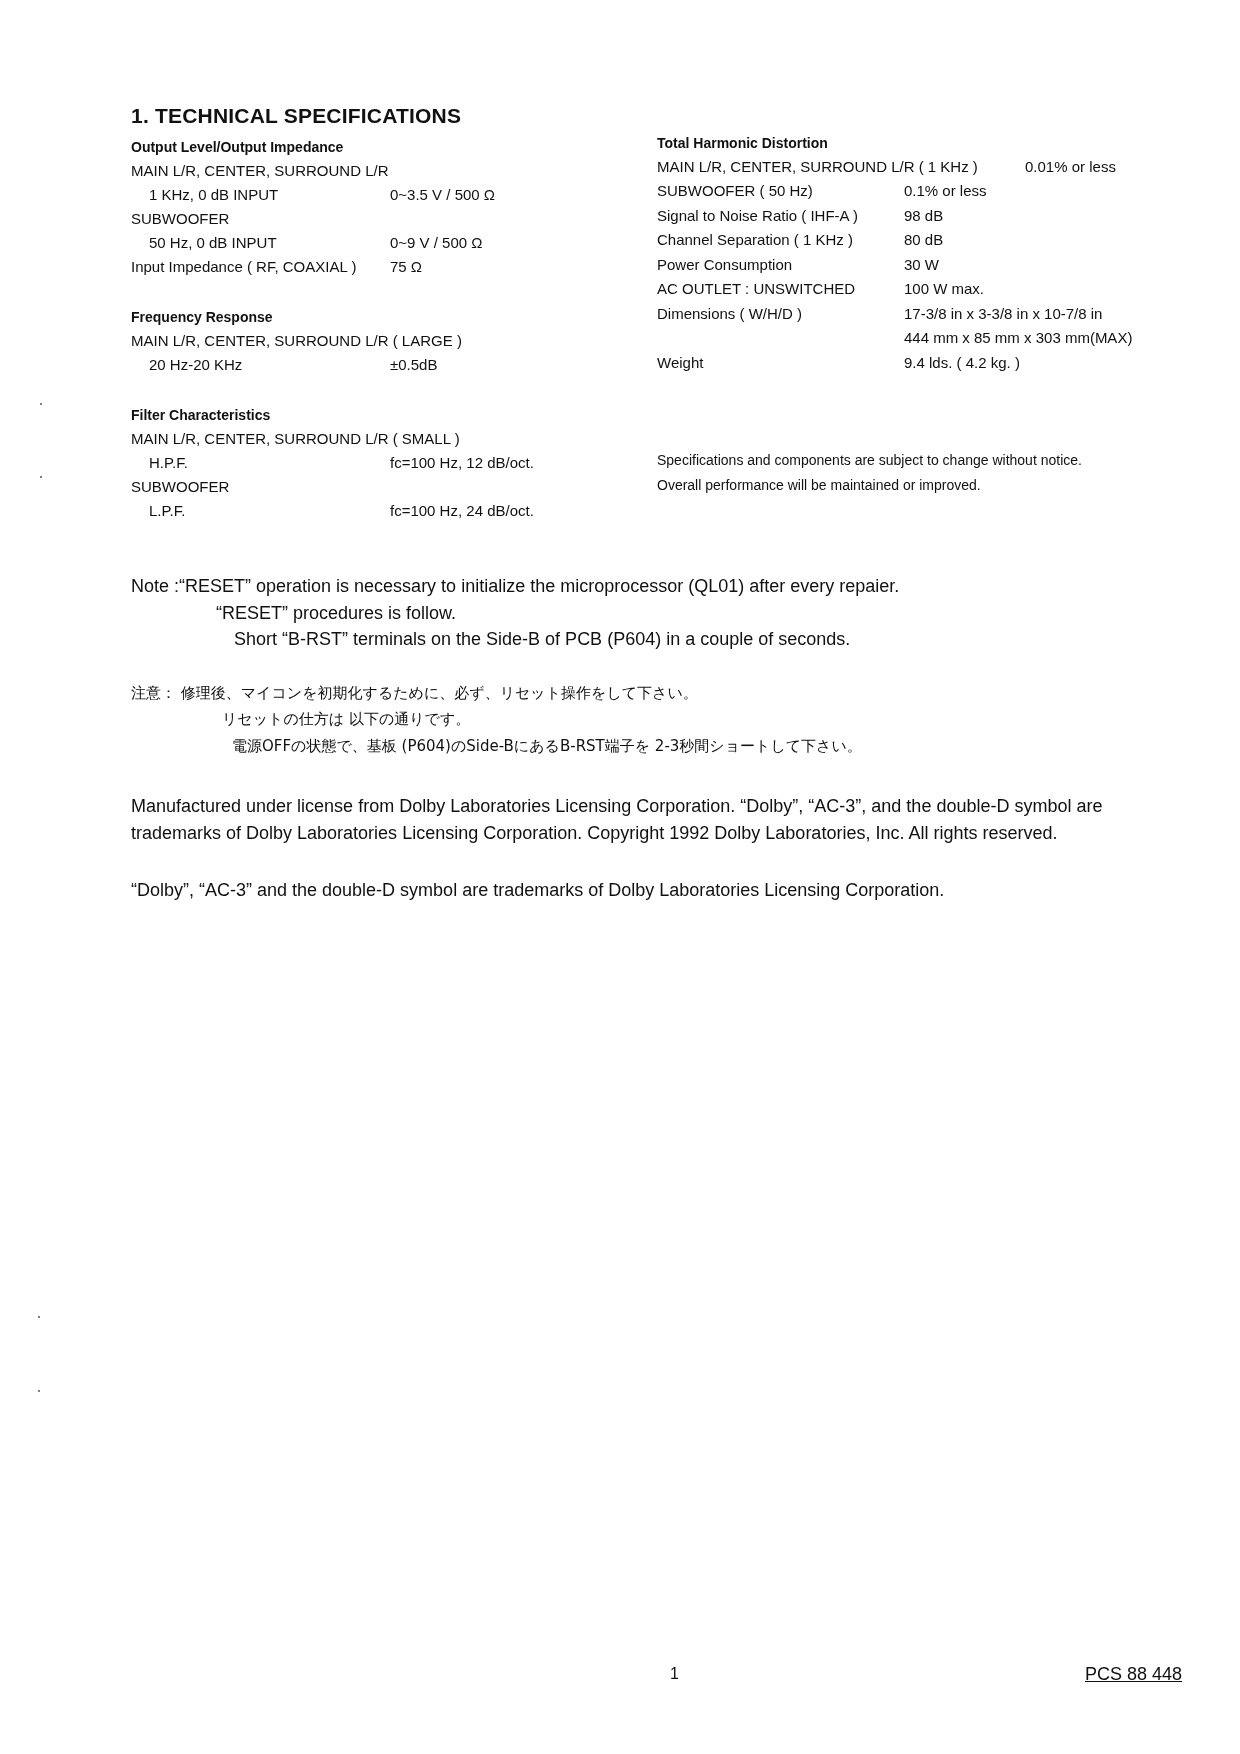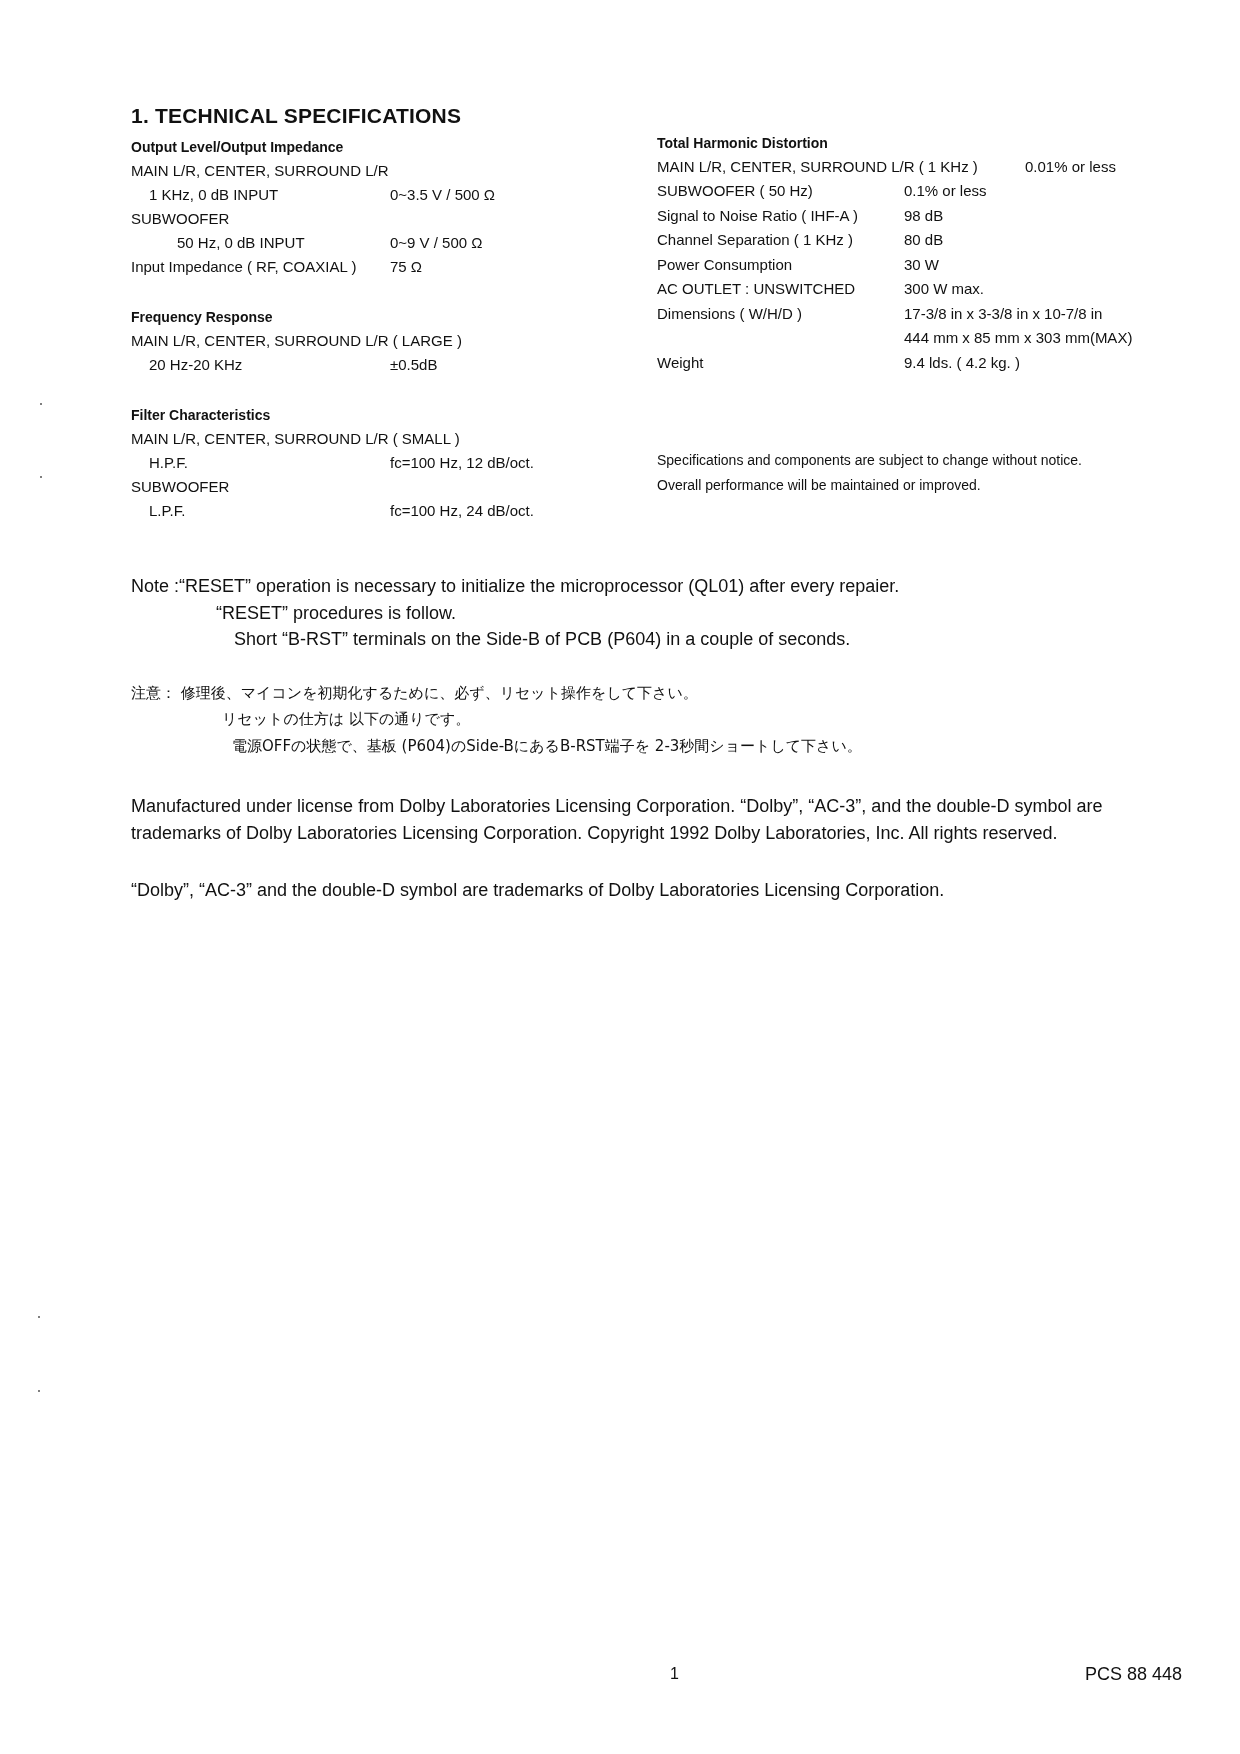--- a/index.html
+++ b/index.html
@@ -30,21 +30,21 @@
   <span class="k">MAIN L/R, CENTER, SURROUND L/R</span>
 </div>
 <div class="row" style="left:131px; top:186px; width:420px;">
   <span class="k" style="left:18px;">  1 KHz, 0 dB INPUT</span>
   <span class="v" style="left:259px;">0~3.5 V / 500 Ω</span>
 </div>
 <div class="row" style="left:131px; top:210px; width:420px;">
   <span class="k">SUBWOOFER</span>
 </div>
 <div class="row" style="left:131px; top:234px; width:420px;">
-  <span class="k" style="left:18px;margin-left:28px;">  50 Hz, 0 dB INPUT</span>
+  <span class="k" style="left:18px;">  50 Hz, 0 dB INPUT</span>
   <span class="v" style="left:259px;">0~9 V / 500 Ω</span>
 </div>
 <div class="row" style="left:131px; top:258px; width:420px;">
   <span class="k">Input Impedance ( RF, COAXIAL )</span>
   <span class="v" style="left:259px;">75 Ω</span>
 </div>
 
 <div class="abs head" style="left:131px; top:309px;">Frequency Response</div>
 <div class="row" style="left:131px; top:332px; width:420px;">
   <span class="k">MAIN L/R, CENTER, SURROUND L/R ( LARGE )</span>
@@ -86,21 +86,21 @@
 <div class="row" style="left:657px; top:231px; width:500px;">
   <span class="k">Channel Separation ( 1 KHz )</span>
   <span class="v" style="left:247px;">80 dB</span>
 </div>
 <div class="row" style="left:657px; top:256px; width:500px;">
   <span class="k">Power Consumption</span>
   <span class="v" style="left:247px;">30 W</span>
 </div>
 <div class="row" style="left:657px; top:280px; width:500px;">
   <span class="k">AC OUTLET : UNSWITCHED</span>
-  <span class="v" style="left:247px;">300 W max.</span>
+  <span class="v" style="left:247px;">100 W max.</span>
 </div>
 <div class="row" style="left:657px; top:305px; width:500px;">
   <span class="k">Dimensions ( W/H/D )</span>
   <span class="v" style="left:247px;">17-3/8 in x 3-3/8 in x 10-7/8 in</span>
 </div>
 <div class="row" style="left:657px; top:329px; width:500px;">
   <span class="v" style="left:247px;">444 mm x 85 mm x 303 mm(MAX)</span>
 </div>
 <div class="row" style="left:657px; top:354px; width:500px;">
   <span class="k">Weight</span>
@@ -116,18 +116,18 @@
 
 <div class="abs jp" style="left:131px; top:684px;">注意： 修理後、マイコンを初期化するために、必ず、リセット操作をして下さい。</div>
 <div class="abs jp" style="left:222px; top:710px;">リセットの仕方は  以下の通りです。</div>
 <div class="abs jp" style="left:232px; top:737px;">電源OFFの状態で、基板 (P604)のSide-BにあるB-RST端子を  2-3秒間ショートして下さい。</div>
 
 <div class="abs txt" style="left:131px; top:796px;">Manufactured under license from Dolby Laboratories Licensing Corporation. “Dolby”, “AC-3”, and the double-D symbol are</div>
 <div class="abs txt" style="left:131px; top:823px;">trademarks of Dolby Laboratories Licensing Corporation. Copyright 1992 Dolby Laboratories, Inc. All rights reserved.</div>
 <div class="abs txt" style="left:131px; top:880px;">“Dolby”, “AC-3” and the double-D symbol are trademarks of Dolby Laboratories Licensing Corporation.</div>
 
 <div class="abs footer" style="left:670px; top:1665px;">1</div>
-<div class="abs footer" style="left:1085px; top:1664px; font-size:18px;">PCS 88 448</div>
+<div class="abs footer" style="left:1085px; top:1664px; font-size:18px;text-decoration:underline;">PCS 88 448</div>
 
 <div class="speck" style="left:40px; top:403px;"></div>
 <div class="speck" style="left:40px; top:476px;"></div>
 <div class="speck" style="left:38px; top:1316px;"></div>
 <div class="speck" style="left:38px; top:1390px;"></div>
 
 </body></html>

